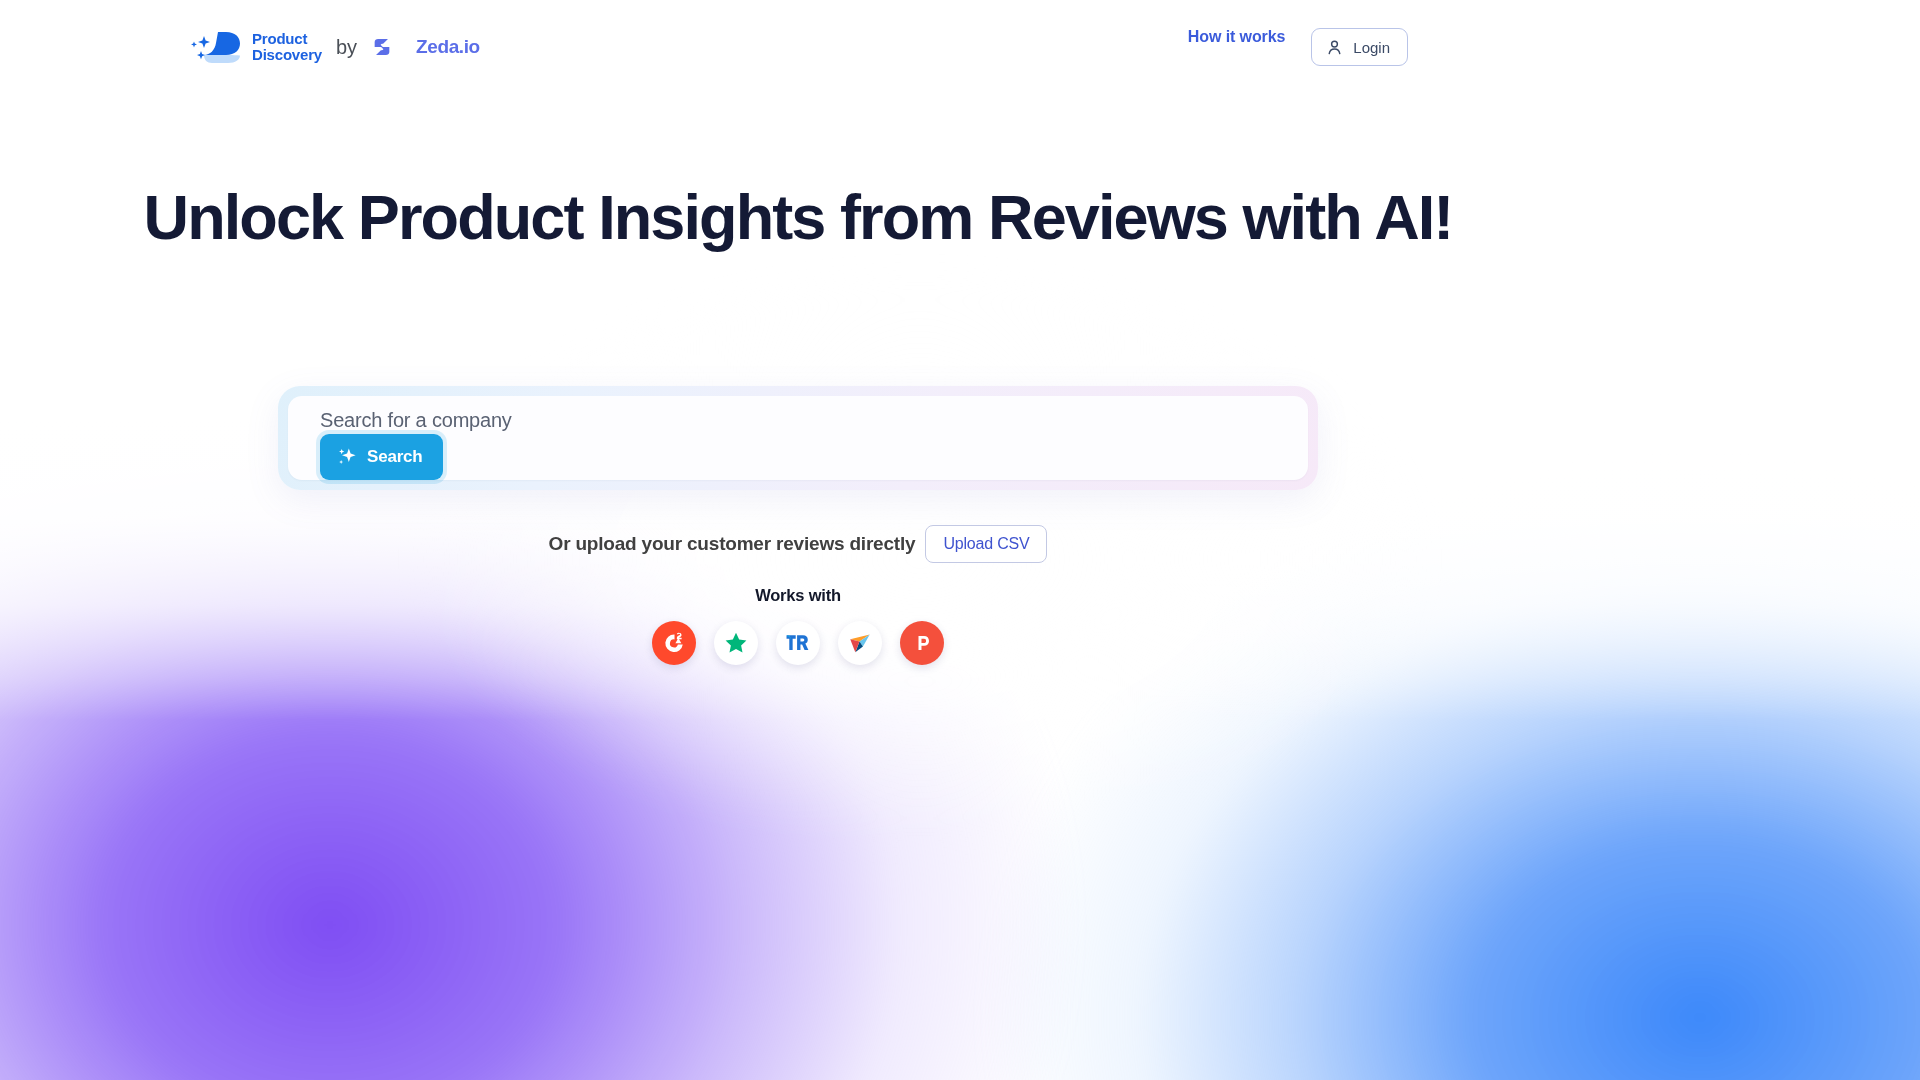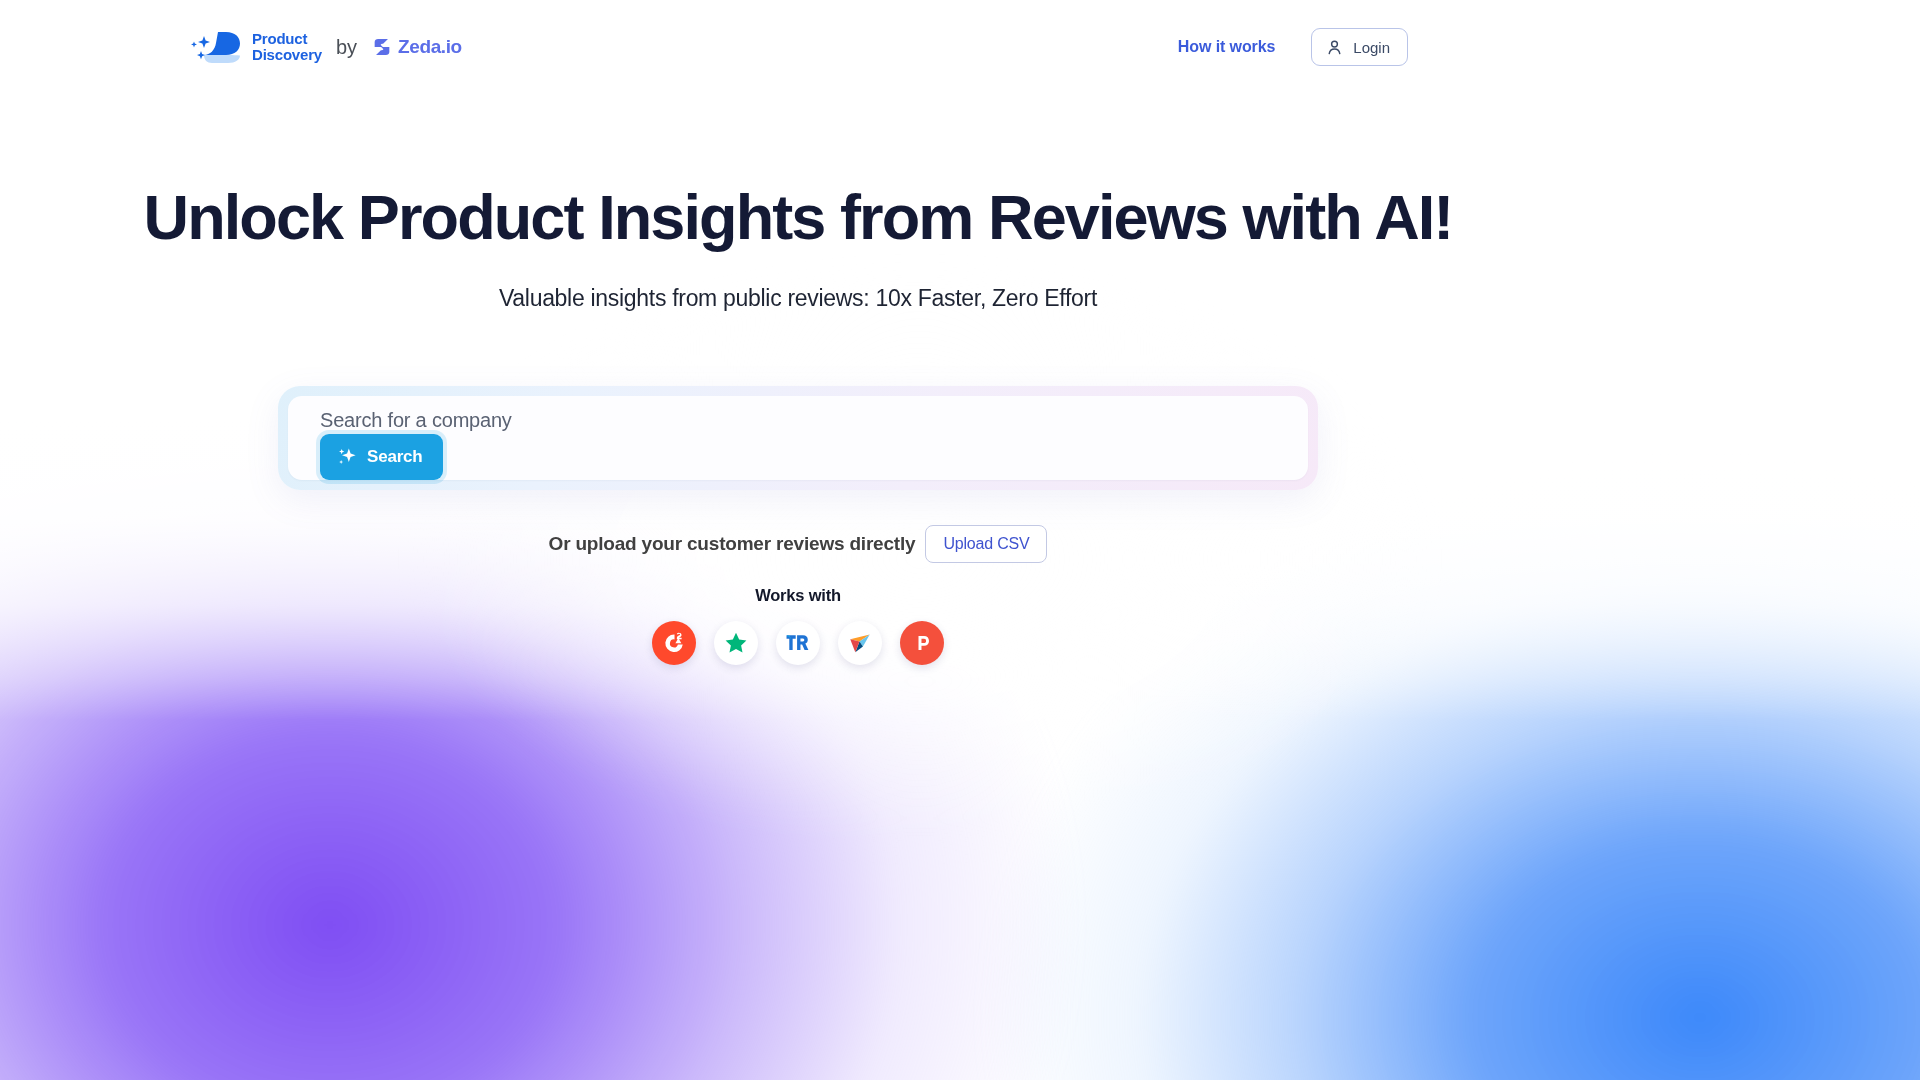--- a/index.html
+++ b/index.html
@@ -95,25 +95,25 @@
   .pd-mark { width: 58px; height: 38px; display: block; }
   .pd-wordmark {
     display: flex; flex-direction: column;
     line-height: 1.05;
     font-weight: 700;
     font-size: 15px;
     color: #1D62E0;
     letter-spacing: -0.2px;
   }
   .by-text { font-size: 20px; color: #4a4f57; font-weight: 400; }
-  .zeda-logo { display: flex; align-items: center; gap: 5px; }
+  .zeda-logo { display: flex; align-items: center; gap: 23px; }
   .zeda-mark { width: 22px; height: 22px; display: block; }
   .zeda-word { font-size: 19px; font-weight: 700; color: #5B6EE8; letter-spacing: -0.4px; }
 
-  .nav-right { display: flex; align-items: center; gap: 36px; }
+  .nav-right { display: flex; gap: 26px; }
   .nav-link {
     font-size: 16px;
     font-weight: 600;
     color: #3B5BDB;
     text-decoration: none;
     letter-spacing: -0.1px;
     cursor: pointer;
   }
   .login-btn {
     display: flex; align-items: center; gap: 10px;
@@ -304,21 +304,20 @@
           <circle cx="10" cy="6" r="3.4" stroke="#3B4A66" stroke-width="1.7"></circle>
           <path d="M3.8 17.2 C4.4 13.6 7 11.8 10 11.8 C13 11.8 15.6 13.6 16.2 17.2" stroke="#3B4A66" stroke-width="1.7" stroke-linecap="round"></path>
         </svg>
         <span class="label">Login</span>
       </div>
     </div>
   </div>
 
   <div class="hero">
     <h1 class="hero-title">Unlock Product Insights from Reviews with AI!</h1>
-    <p class="hero-sub">Valuable insights from public reviews: 10x Faster, Zero Effort</p>
   </div>
 
   <div class="search-shell">
     <div class="search-box">
       <input class="search-input" type="text" placeholder="Search for a company" style="">
       <button class="search-btn">
         <svg class="sparkle-icon" viewBox="0 0 24 24">
           <path d="M14 2.6 L15.9 8.1 L21.4 10 L15.9 11.9 L14 17.4 L12.1 11.9 L6.6 10 L12.1 8.1 Z" fill="#ffffff"></path>
           <path d="M6.2 3.2 L7 5.3 L9.1 6.1 L7 6.9 L6.2 9 L5.4 6.9 L3.3 6.1 L5.4 5.3 Z" fill="#ffffff"></path>
           <path d="M5.6 15.2 L6.2 16.8 L7.8 17.4 L6.2 18 L5.6 19.6 L5 18 L3.4 17.4 L5 16.8 Z" fill="#ffffff"></path>

